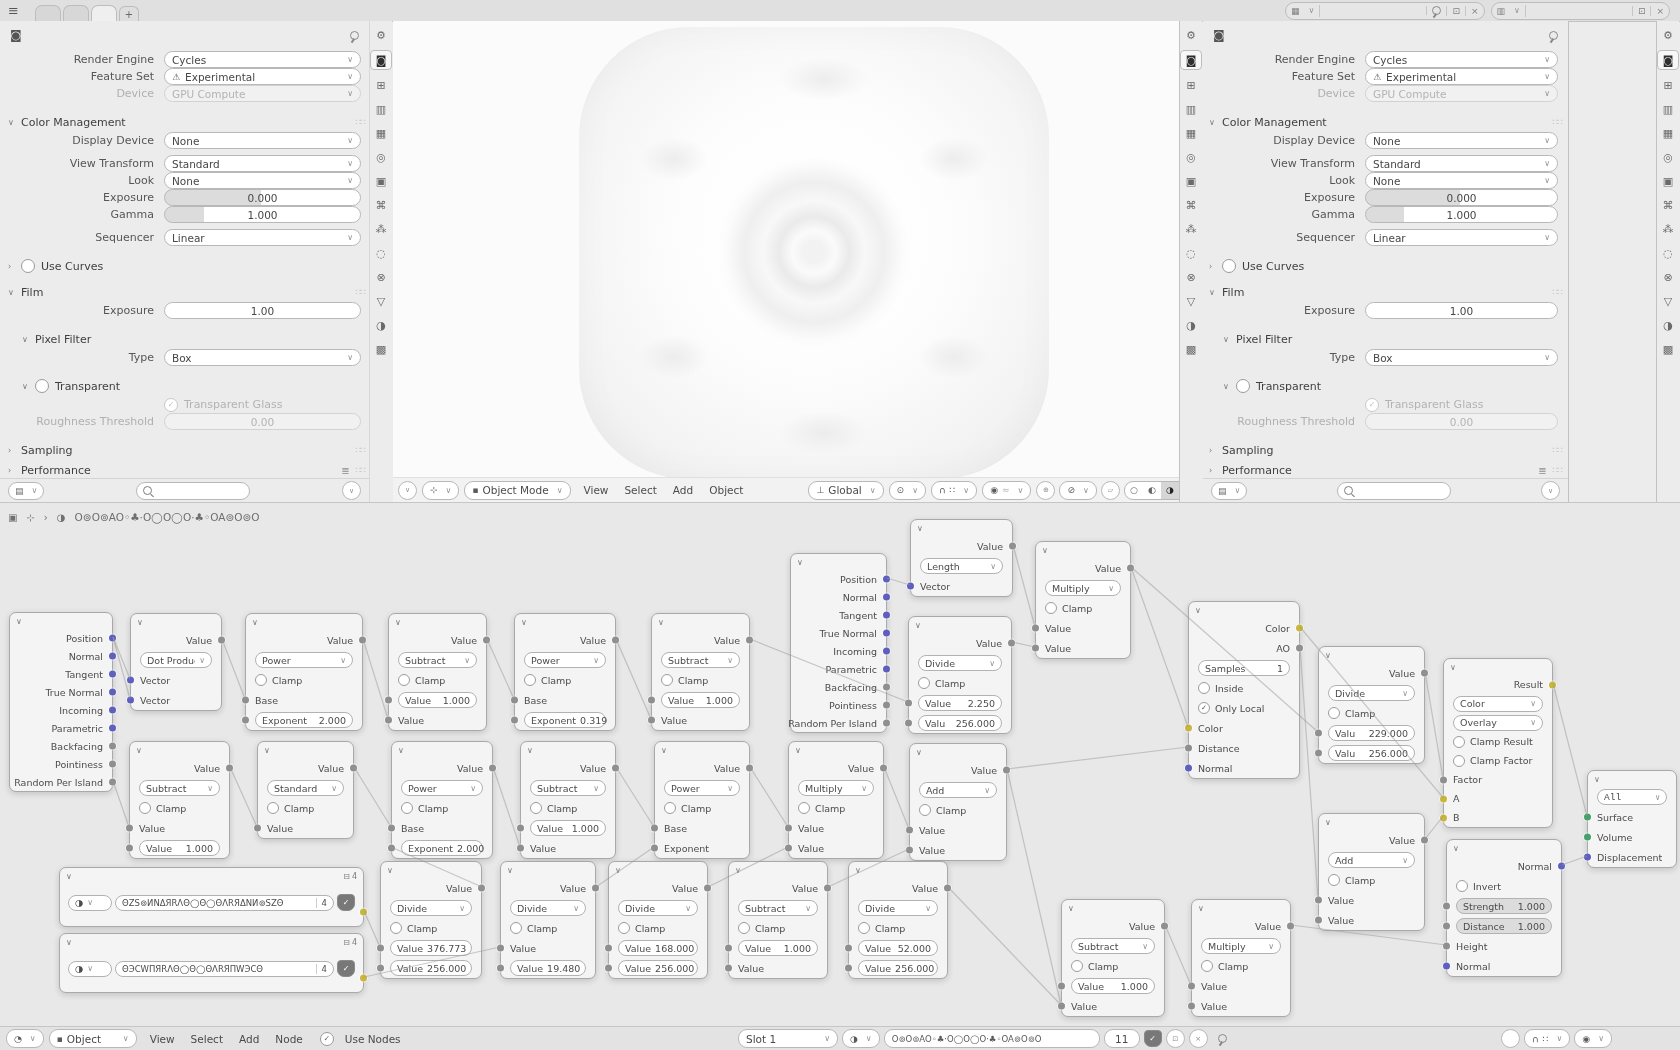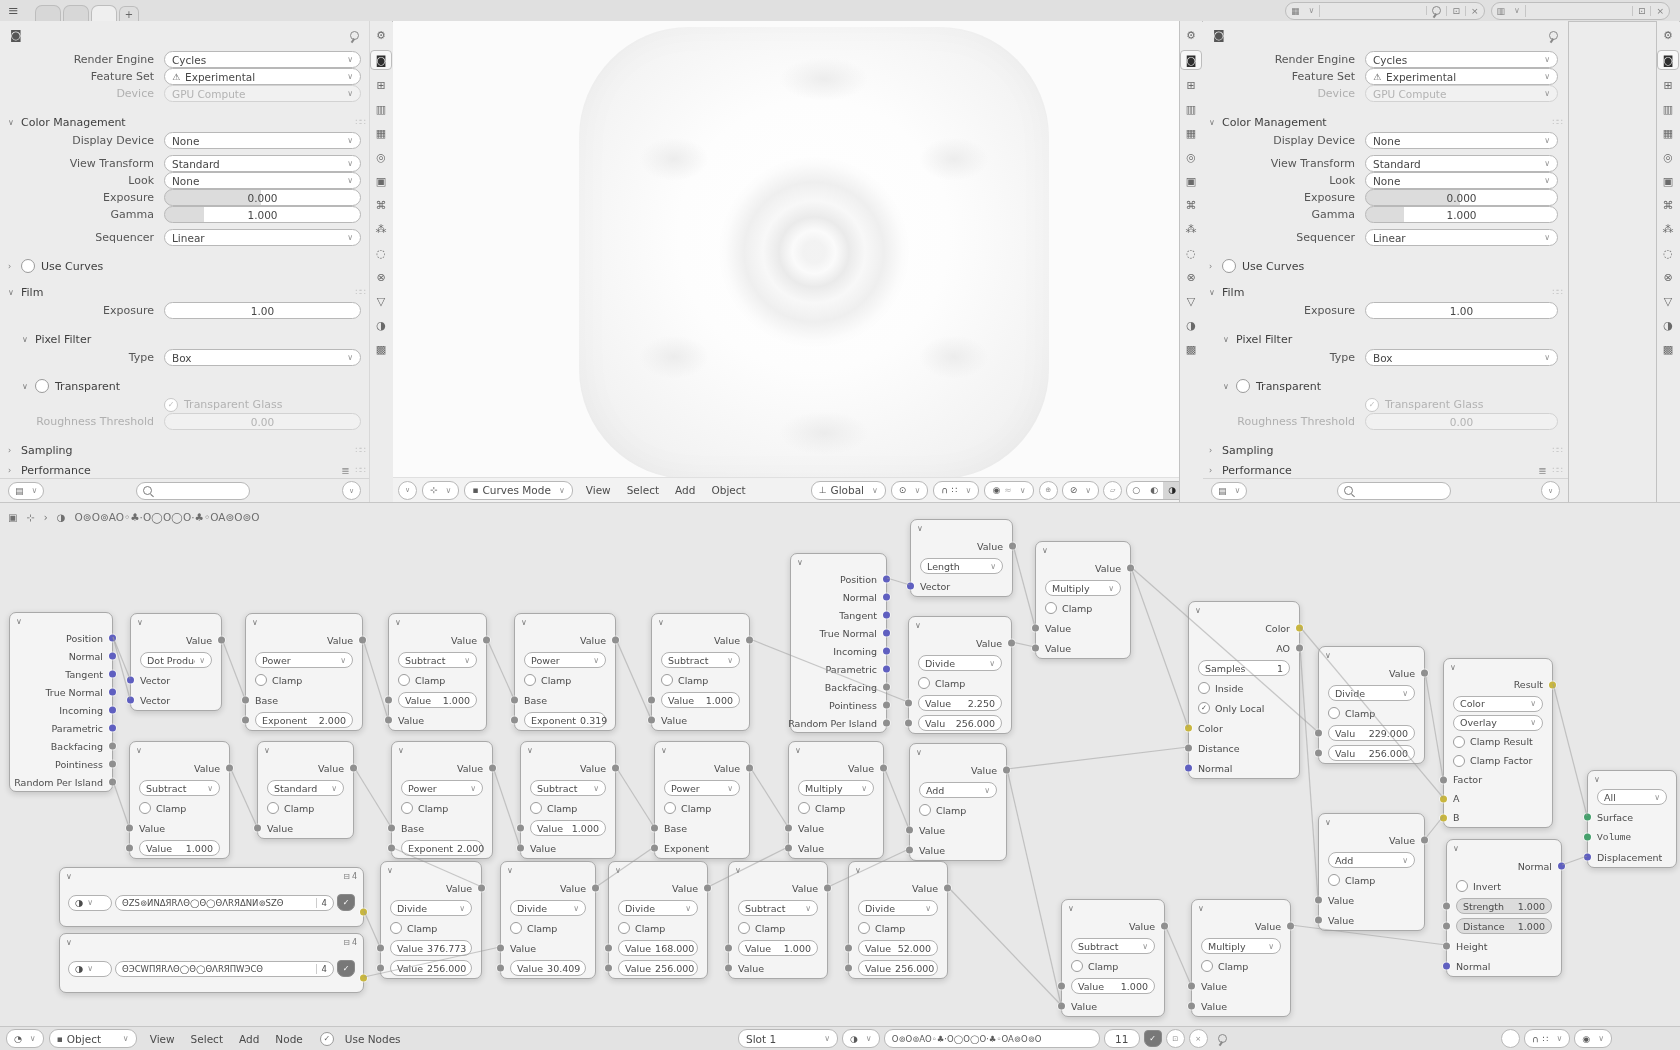--- a/index.html
+++ b/index.html
@@ -364,21 +364,21 @@
       <div class="vp-dent" style="left:200px;bottom:24px;width:90px;"></div>
     </div>
     <div class="vphead">
       <span class="circbtn">∨</span>
       <div class="hpill">
         <span class="hico">⊹</span>
         <span class="pcar">∨</span>
       </div>
       <div class="hpill">
         <span class="hico">▪</span>
-        <span>Curves Mode</span>
+        <span>Object Mode</span>
         <span class="pcar">∨</span>
       </div>
       <div class="menus" id="vpMenus">
           <span>View</span>
           <span>Select</span>
           <span>Add</span>
           <span>Object</span>
         </div>
       <div class="hpill" style="margin-left:52px;">
         <span class="hico">⊥</span>
@@ -1282,31 +1282,31 @@
           </div>
           <div class="nrow in" style="height: 19px;">
             <span class="sock y in"></span>
             <span class="nlab">B</span>
           </div>
         </div>
         <div class="node" style="left: 1587px; top: 267px; width: 90px;">
           <div class="nhd">
             <span>∨</span>
           </div>
-          <div class="nrow dd" style="height: 20px;">
+          <div class="nrow dd" style="height: 20px; font-family: Liberation Mono, monospace;">
             <div class="npill">
               <span class="pv">All</span>
               <span class="pcar">∨</span>
             </div>
           </div>
           <div class="nrow in" style="height: 20px;">
             <span class="sock s in"></span>
             <span class="nlab">Surface</span>
           </div>
-          <div class="nrow in" style="height: 20px; font-family: Liberation Mono, monospace;">
+          <div class="nrow in" style="height: 20px;">
             <span class="sock s in"></span>
             <span class="nlab">Volume</span>
           </div>
           <div class="nrow in" style="height: 20px; align-items: center;">
             <span class="sock v in"></span>
             <span class="nlab">Displacement</span>
           </div>
         </div>
         <div class="node" style="left: 1318px; top: 310px; width: 107px;">
           <div class="nhd">
@@ -1521,21 +1521,21 @@
             <span class="nlab l">Clamp</span>
           </div>
           <div class="nrow in" style="height: 20px;">
             <span class="sock g in"></span>
             <span class="nlab">Value</span>
           </div>
           <div class="nrow fld" style="height: 20px;">
             <span class="sock g in"></span>
             <div class="npill">
               <span class="fl">Value</span>
-              <span class="fv">30.409</span>
+              <span class="fv">19.480</span>
             </div>
           </div>
         </div>
         <div class="node" style="left: 608px; top: 358px; width: 100px;">
           <div class="nhd">
             <span>∨</span>
           </div>
           <div class="nrow out" style="height: 20px;">
             <span class="nlab">Value</span>
             <span class="sock g out"></span>

